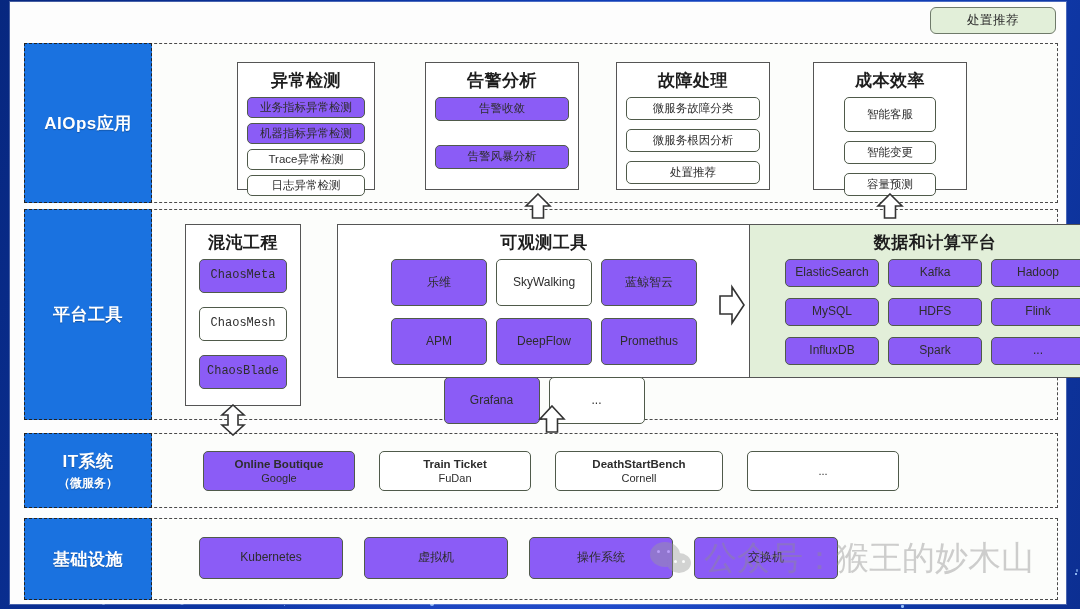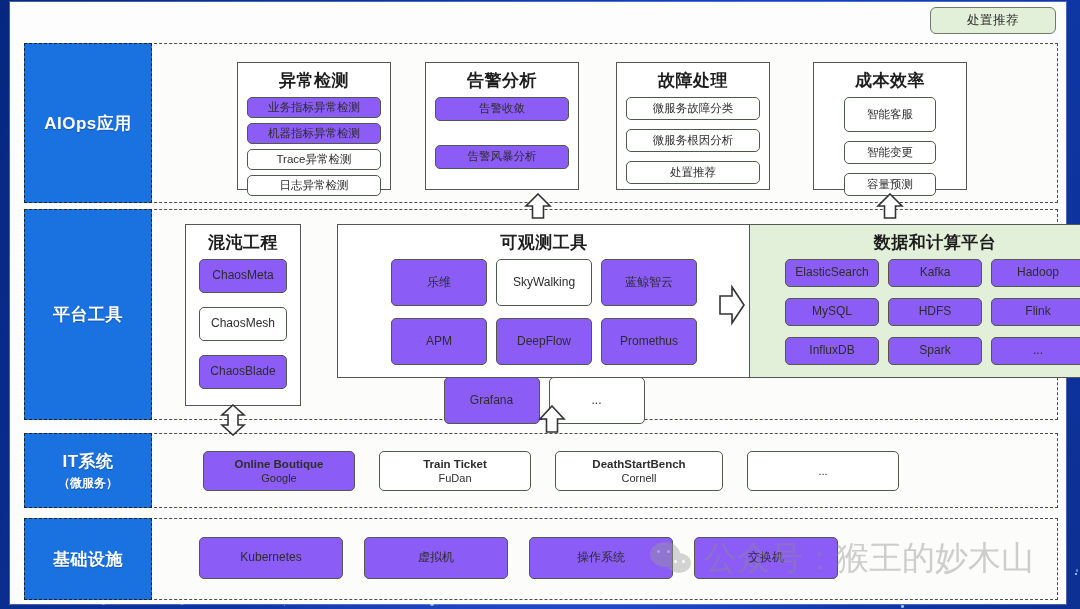--- a/index.html
+++ b/index.html
@@ -263,21 +263,21 @@
   <div id="legend">
     <span>处置推荐</span>
   </div>
 
   <div class="layer" id="layer-aiops">
     <div class="layer-label">
       <span class="main">AIOps应用</span>
     </div>
     <div class="layer-body">
 
-      <div class="group" style="left:76px;top:18px;width:154px;height:128px;">
+      <div class="group" style="left:76px;top:18px;width:138px;height:128px;">
         <div class="group-title">异常检测</div>
         <div class="group-items" style="gap:5px;">
           <div class="chip w-full green">
               <span>业务指标异常检测</span>
             </div>
           <div class="chip w-full green">
               <span>机器指标异常检测</span>
             </div>
           <div class="chip w-full">
               <span>Trace异常检测</span>
@@ -333,21 +333,21 @@
   </div>
 
   <div class="layer" id="layer-platform">
     <div class="layer-label">
       <span class="main">平台工具</span>
     </div>
     <div class="layer-body">
 
       <div class="group" style="left:24px;top:14px;width:116px;height:182px;">
         <div class="group-title">混沌工程</div>
-        <div class="group-items" style="gap:14px;">
+        <div class="group-items" style="gap:14px;font-family:Liberation Mono, monospace;">
           <div class="chip chaos green">
               <span>ChaosMeta</span>
             </div>
           <div class="chip chaos">
               <span>ChaosMesh</span>
             </div>
           <div class="chip chaos green">
               <span>ChaosBlade</span>
             </div>
         </div>

